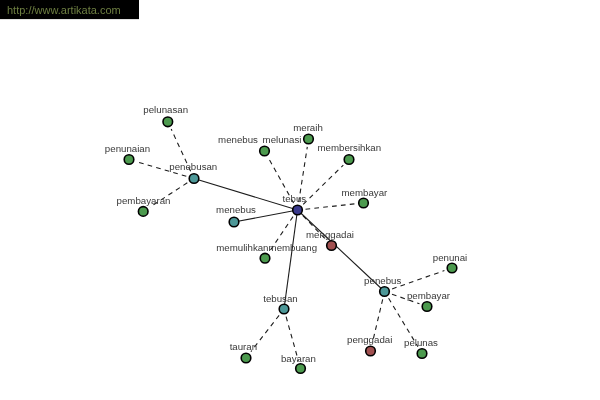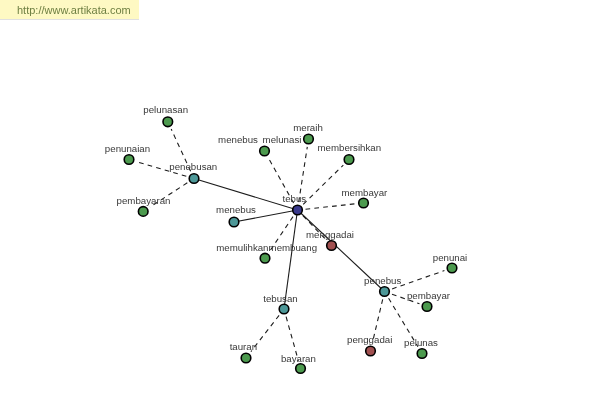--- a/index.html
+++ b/index.html
@@ -1,18 +1,18 @@
 <!DOCTYPE html>
 <html><head>
 <meta charset="utf-8">
 <style>
 html,body{margin:0;padding:0;background:#fff;width:600px;height:400px;overflow:hidden;}
 svg text{font-family:"Liberation Sans",sans-serif;}
-#bar{position:absolute;left:0;top:0;width:139px;height:20px;background:#fef9c3;border-bottom:1px solid #e0e0e0;
- font-family:"Liberation Sans",sans-serif;font-size:11px;color:#6e7f42;line-height:20px;padding-left:17px;box-sizing:border-box;}
+#bar{position:absolute;left:0;top:0;width:139px;height:20px;background:#000000;border-bottom:1px solid #e0e0e0;
+ font-family:"Liberation Sans",sans-serif;font-size:11px;color:#6e7f42;line-height:20px;padding-left:7px;box-sizing:border-box;}
 #graph{position:absolute;left:0;top:0;}
 </style>
 </head>
 <body>
 <div id="graph"><svg width="600" height="400" viewBox="0 0 600 400" xmlns="http://www.w3.org/2000/svg">
 <rect width="600" height="400" fill="#ffffff"></rect>
 <line x1="297.5" y1="210.0" x2="194.0" y2="178.5" stroke="#1c1c1c" stroke-width="1.1"></line>
 <line x1="297.5" y1="210.0" x2="234.0" y2="222.0" stroke="#1c1c1c" stroke-width="1.1"></line>
 <line x1="297.5" y1="210.0" x2="284.0" y2="309.0" stroke="#1c1c1c" stroke-width="1.1"></line>
 <line x1="297.5" y1="210.0" x2="384.5" y2="291.5" stroke="#1c1c1c" stroke-width="1.1"></line>

